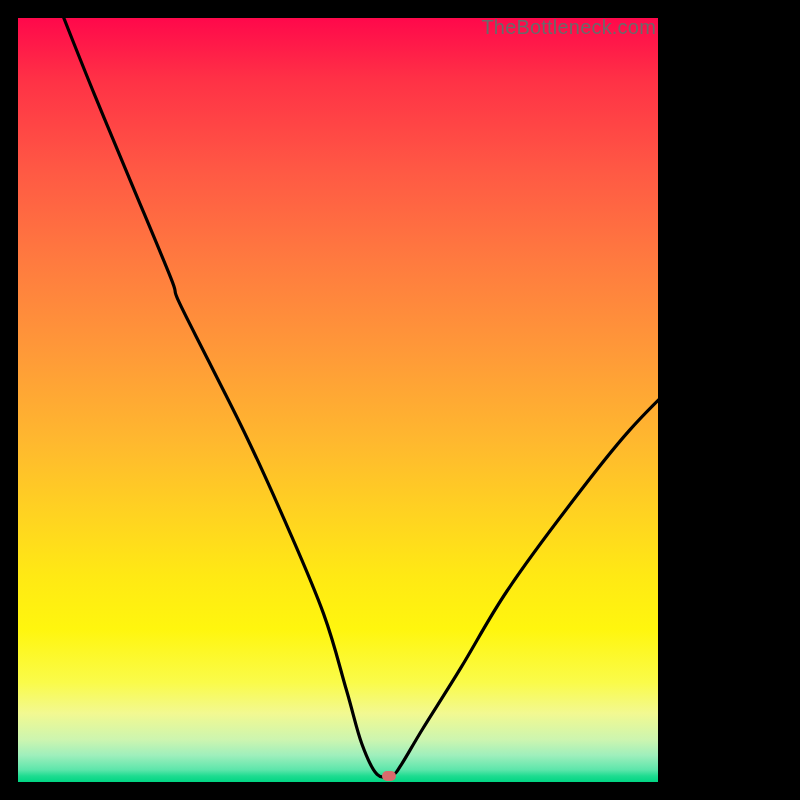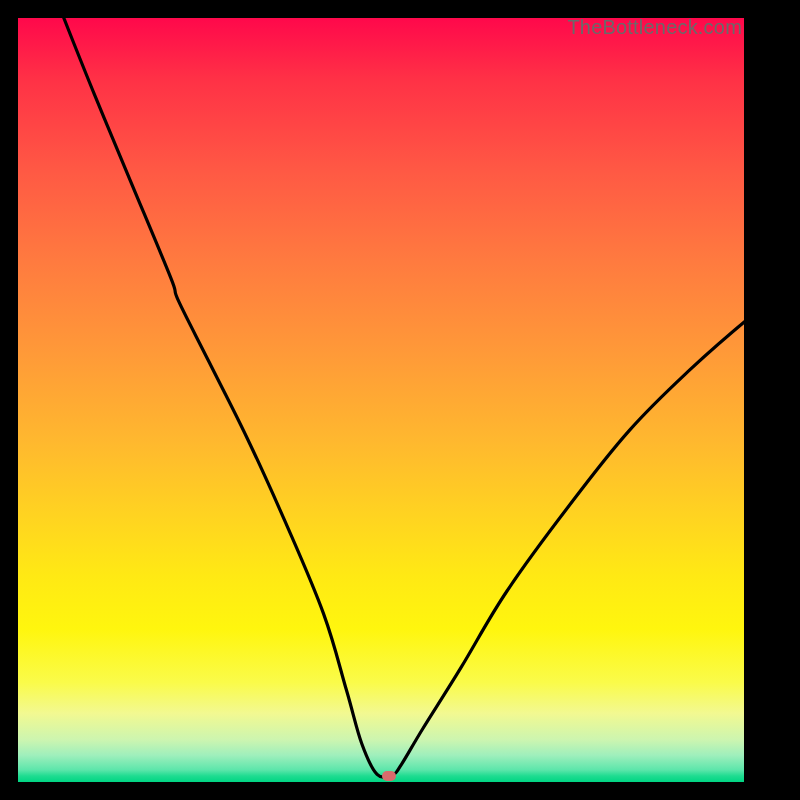--- a/index.html
+++ b/index.html
@@ -14,21 +14,21 @@
   .frame {
     position: relative;
     width: 800px;
     height: 800px;
     background: #000;
   }
   .plot-area {
     position: absolute;
     left: 18px;
     top: 18px;
-    width: 726px;
+    width: 640px;
     height: 764px;
     
     background: linear-gradient(
       to bottom,
       #ff084b 0%,
       #ff3146 8%,
       #ff5944 20%,
       #ff7b3f 32%,
       #ff9a38 44%,
       #ffb72f 55%,

